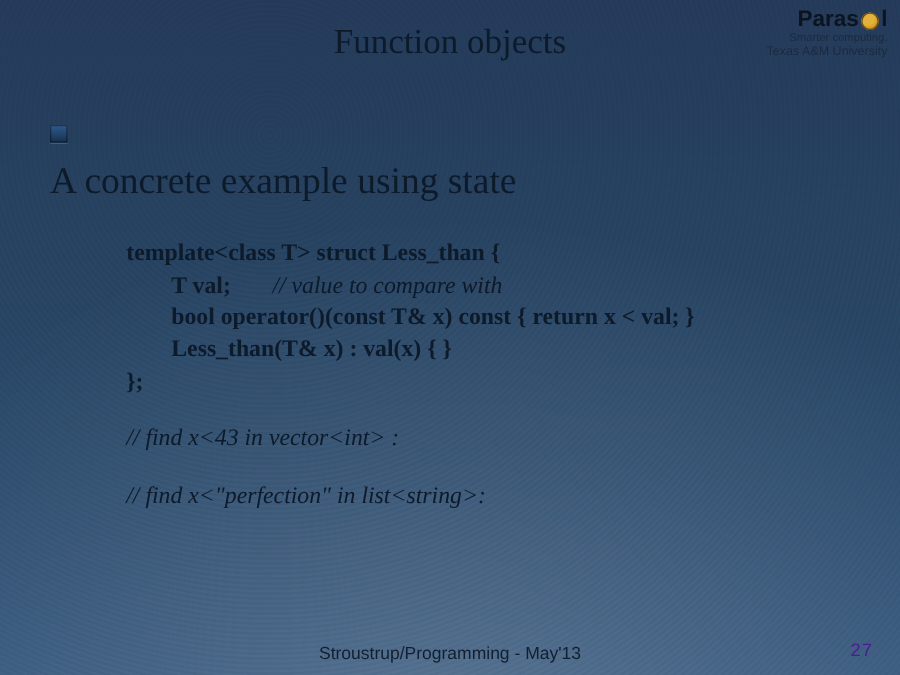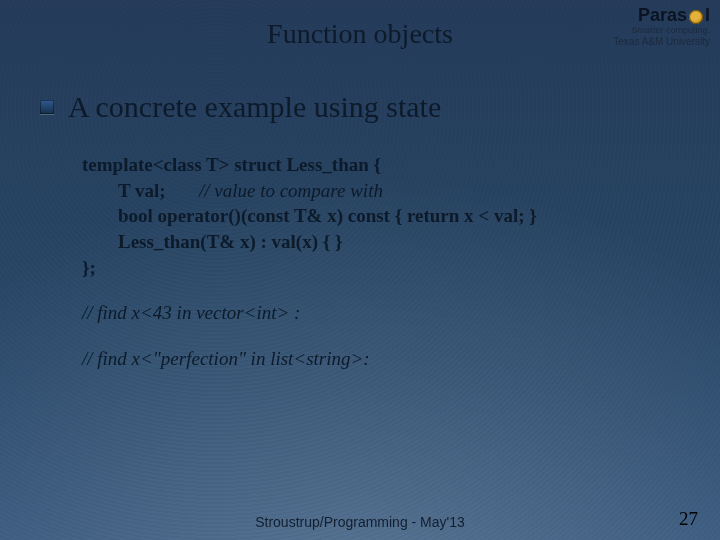--- a/index.html
+++ b/index.html
@@ -72,35 +72,36 @@
     position: absolute;
     top: 90px;
     left: 40px;
     right: 40px;
   }
   .subhead {
     display: flex;
     align-items: flex-start;
     gap: 14px;
     margin-bottom: 28px;
+    flex-direction: column;
   }
   .bullet {
     width: 14px;
     height: 14px;
     background: linear-gradient(180deg, #2f5a8f, #16304c);
     box-shadow: inset 0 0 0 1px rgba(0,0,0,0.4), 0 1px 0 rgba(255,255,255,0.2);
     margin-top: 10px;
     flex: 0 0 auto;
   }
   .subhead-text {
     font-size: 30px;
     color: #0c1a2a;
   }
   .code-block {
-    margin-left: 42px;
+    margin-left: 61px;
     font-size: 19px;
     line-height: 1.35;
     color: #0c1a2a;
   }
   .code-line { white-space: pre; }
   .bold { font-weight: bold; }
   .italic { font-style: italic; }
   .indent1 { padding-left: 36px; }
   .gap { height: 20px; }
   .footer {
@@ -110,23 +111,23 @@
     width: 100%;
     text-align: center;
     font-family: Arial, sans-serif;
     font-size: 14px;
     color: #121f30;
   }
   .pagenum {
     position: absolute;
     bottom: 10px;
     right: 22px;
-    font-family: Liberation Serif, serif;
-    font-size: 19px;
-    color: #000000;
+    font-family: Liberation Mono, monospace;
+    font-size: 15px;
+    color: #4c1d95;
   }
 </style>
 </head>
 <body>
 
 <div class="logo">
   <div class="logo-top">
     <span>Paras</span>
     <span class="logo-o"></span>
     <span>l</span>

